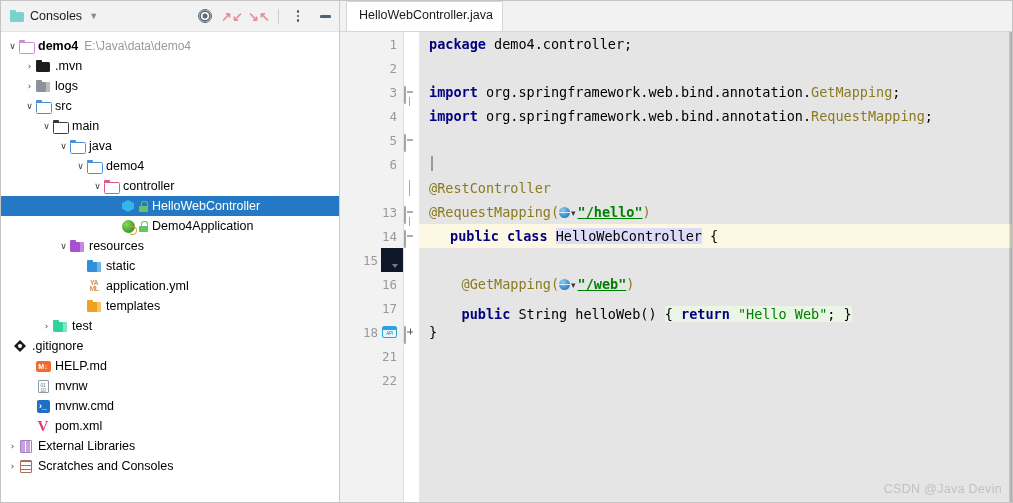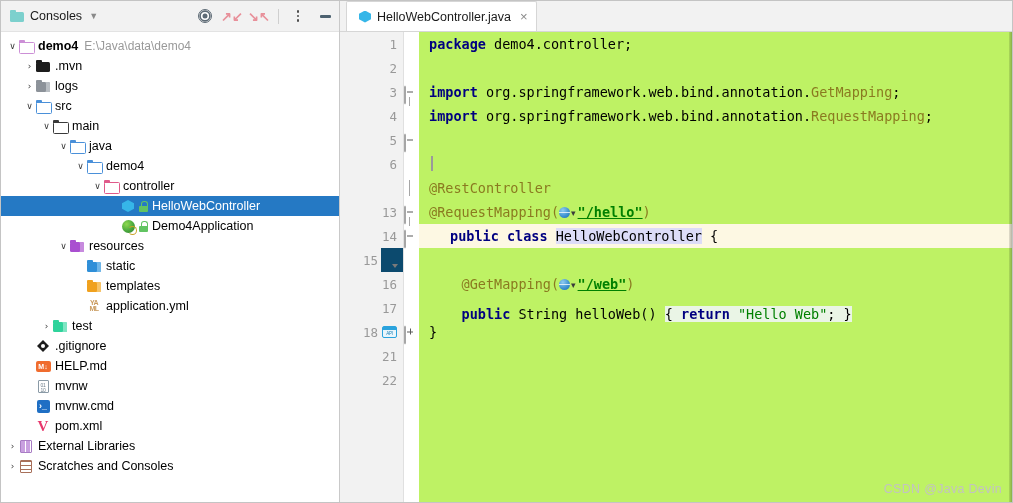--- a/index.html
+++ b/index.html
@@ -202,49 +202,49 @@
     display: flex; align-items: flex-end;
     border-bottom: 1px solid #d6d6d6;
   }
   .tab {
     height: 30px; background: #ffffff;
     display: flex; align-items: center; gap: 6px;
     padding: 0 9px 0 12px;
     border: 1px solid #d6d6d6; border-bottom: none;
     border-radius: 2px 2px 0 0;
     font-size: 12.5px; color: #1a1a1a;
-    margin-left: 6px; cursor: pointer;
+    margin-left: 6px; cursor: pointer; flex-direction: column;
   }
   .tab-close { color: #8a8a8a; font-size: 13px; margin-left: 3px; cursor: pointer; }
 
   .code-wrap { flex: 1; display: flex; overflow: hidden; background: #ffffff; position: relative; }
   .gutter {
     width: 64px; flex: none; background: #f2f2f2;
     border-right: 1px solid #e0e0e0;
     position: relative;
   }
   .fold-strip {
     width: 15px; flex: none; background: #ffffff; position: relative;
   }
-  .code-col { flex: 1; position: relative; background: #bef264; }
+  .code-col { flex: 1; position: relative; background: #e5e5e5; }
 
   .codeline {
     height: 24px; display: flex; align-items: center;
     font-family: "DejaVu Sans Mono", monospace;
     font-size: 13.5px; white-space: pre;
     position: relative;
   }
   .gline {
     height: 24px; display: flex; align-items: center; justify-content: flex-end;
     padding-right: 6px; gap: 4px;
     font-family: "DejaVu Sans Mono", monospace;
     font-size: 12.5px; color: #999999;
   }
   .gline .gnum { min-width: 17px; text-align: right; }
-  .gline.cur { background: #0c4a6e; margin-left: 41px; }
+  .gline.cur { background: #0f172a; margin-left: 41px; }
   .codeline.cur { background: #fdf8e3; }
   .fline { height: 24px; position: relative; }
 
   
   .kw   { color: #000080; font-weight: bold; }
   .txt  { color: #000000; }
   .cls  { color: #8a7a20; }
   .ann  { color: #8a7a20; }
   .str  { color: #008000; }
   .strU { color: #008000; font-weight: bold; text-decoration: underline; }
@@ -439,39 +439,39 @@
         <div class="row" style="padding-left: 74px;">
           <span class="twisty"></span>
           <span class="ico">
             <span class="fi fi-static"></span>
           </span>
           <span class="lbl">static</span>
         </div>
         <div class="row" style="padding-left: 74px;">
           <span class="twisty"></span>
           <span class="ico">
+            <span class="ico-yml">YA<br>ML</span>
+          </span>
+          <span class="lbl">application.yml</span>
+        </div>
+        <div class="row" style="padding-left: 74px;">
+          <span class="twisty"></span>
+          <span class="ico">
             <span class="fi fi-tmpl"></span>
           </span>
           <span class="lbl">templates</span>
-        </div>
-        <div class="row" style="padding-left: 74px;">
-          <span class="twisty"></span>
-          <span class="ico">
-            <span class="ico-yml">YA<br>ML</span>
-          </span>
-          <span class="lbl">application.yml</span>
         </div>
         <div class="row" style="padding-left: 40px;">
           <span class="twisty">›</span>
           <span class="ico">
             <span class="fi fi-test"></span>
           </span>
           <span class="lbl">test</span>
         </div>
-        <div class="row" style="padding-left: 23px;">
+        <div class="row" style="">
           <span class="twisty"></span>
           <span class="ico">
             <span class="ico-git"></span>
           </span>
           <span class="lbl">.gitignore</span>
         </div>
         <div class="row" style="padding-left: 23px;">
           <span class="twisty"></span>
           <span class="ico">
             <span class="ico-md">M↓</span>

